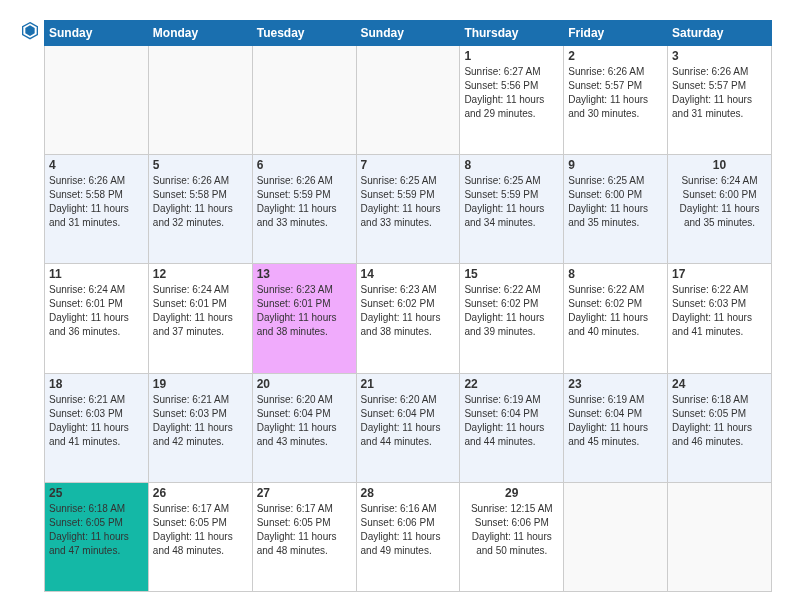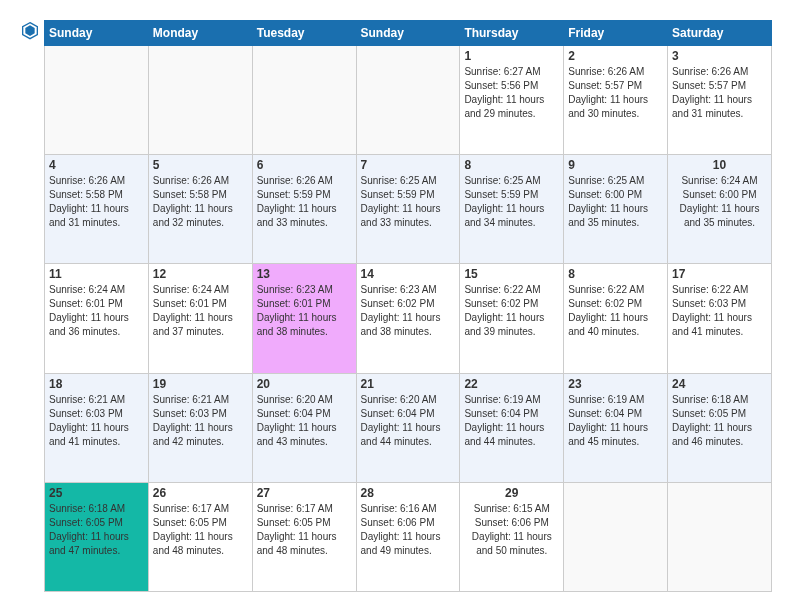--- a/index.html
+++ b/index.html
@@ -313,21 +313,21 @@
 Daylight: 11 hours and 48 minutes.</div>
           </td>
           <td style="background: rgb(255, 255, 255);">
             <span class="day-num">28</span>
             <div class="cell-text" style="white-space: pre-line;">Sunrise: 6:16 AM
 Sunset: 6:06 PM
 Daylight: 11 hours and 49 minutes.</div>
           </td>
           <td style="background: rgb(255, 255, 255); text-align: center;">
             <span class="day-num">29</span>
-            <div class="cell-text" style="white-space: pre-line;">Sunrise: 6:15 AM
+            <div class="cell-text" style="white-space: pre-line;">Sunrise: 12:15 AM
 Sunset: 6:06 PM
 Daylight: 11 hours and 50 minutes.</div>
           </td>
           <td class="empty-cell" style="background: rgb(249, 249, 249);"></td>
           <td class="empty-cell" style="background: rgb(249, 249, 249);"></td>
         </tr>
       </tbody>
   </table>
 </div>
 

